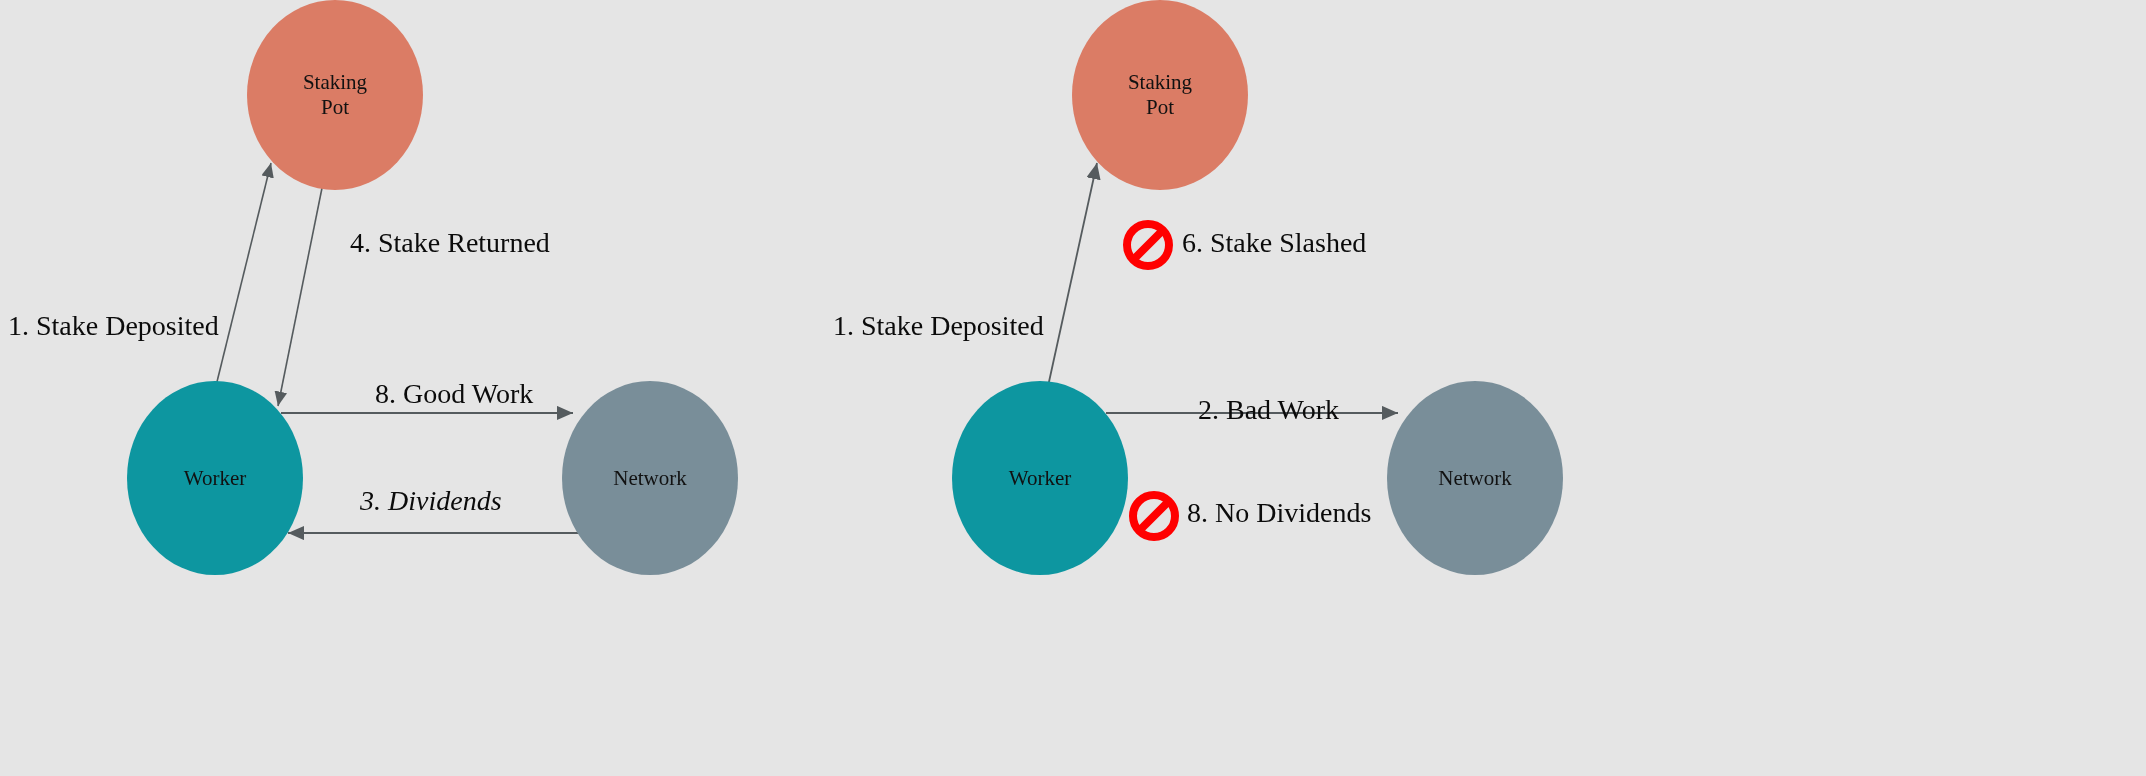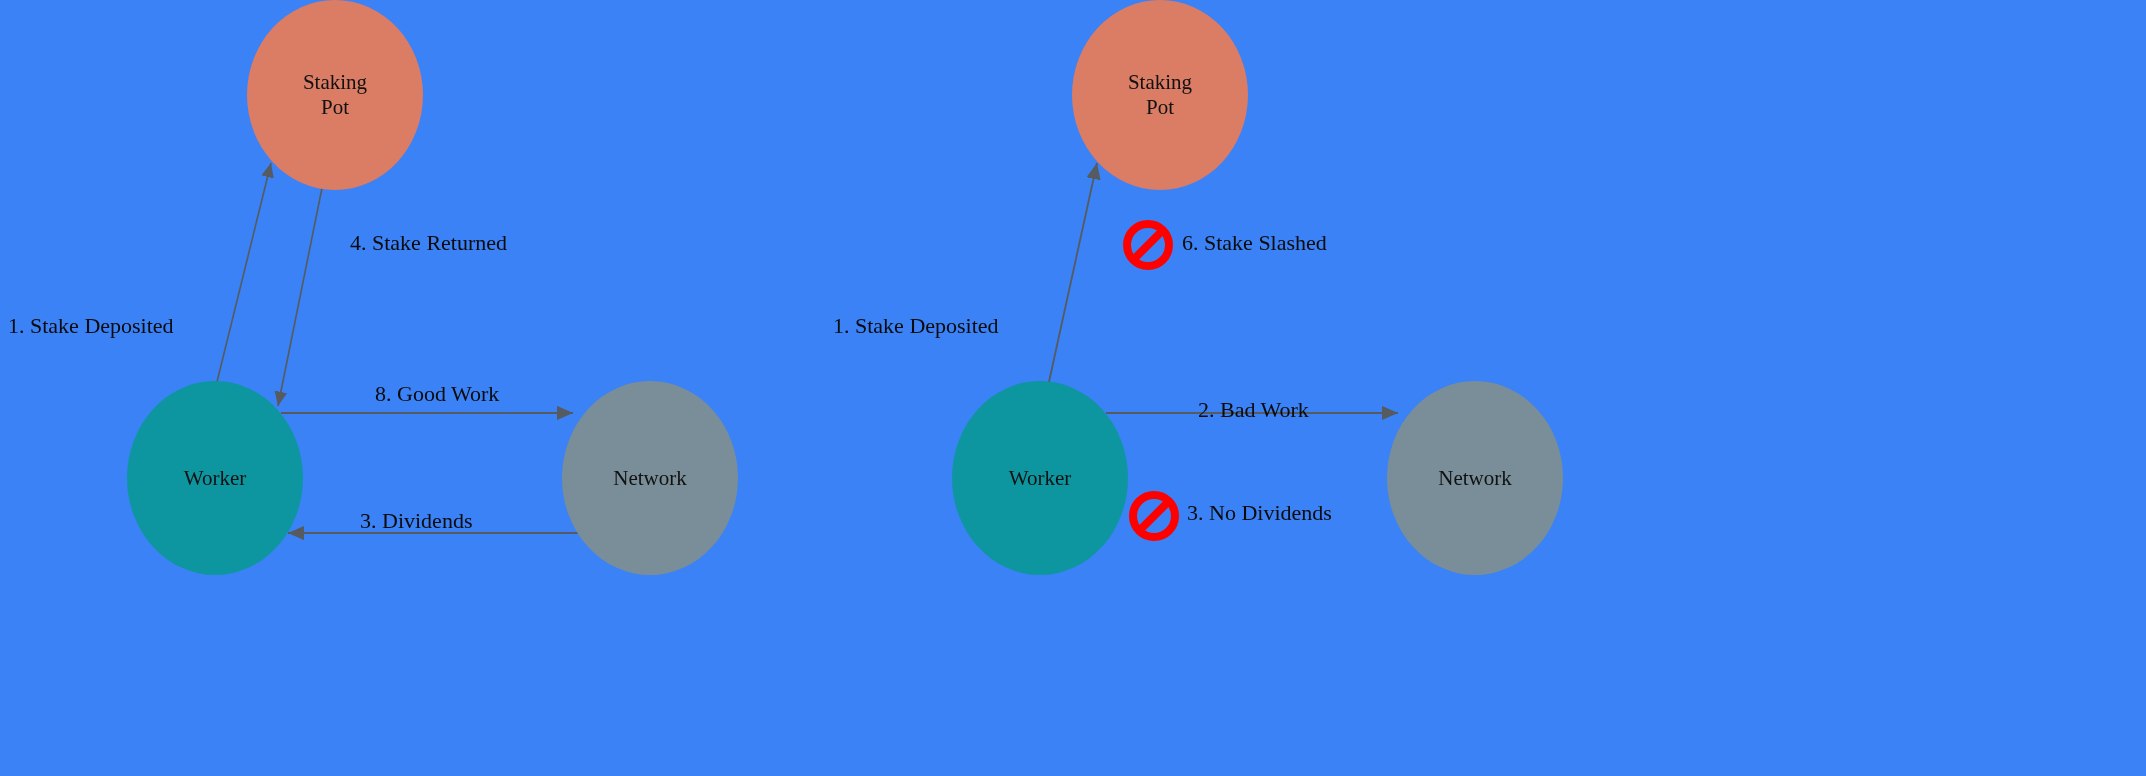--- a/index.html
+++ b/index.html
@@ -2,41 +2,41 @@
 <html><head>
 <meta charset="utf-8">
 <title>Staking Diagram</title>
 <style>
   html,body{margin:0;padding:0;background:#ffffff;}
   body{
     width:2146px;height:776px;
     font-family:"Liberation Serif","DejaVu Serif",serif;
     overflow:hidden;position:relative;
   }
-  #stage{position:relative;width:2146px;height:776px;background:#3b82f6;}
+  #stage{position:relative;width:2146px;height:776px;background:#e5e5e5;}
   .panel{position:absolute;top:0;height:776px;width:1073px;}
   #panel-good{left:0;}
   #panel-bad{left:825px;}
 
   svg.layer{position:absolute;left:0;top:0;width:1073px;height:776px;overflow:visible;}
 
   .node-label{
     position:absolute;
     color:#111111;
     font-size:21px;
     line-height:25px;
     text-align:center;
     white-space:pre-line;
     pointer-events:none;
     font-family:"Liberation Serif","DejaVu Serif",serif;
   }
   .edge-label{
     position:absolute;
     color:#0b0b0b;
-    font-size:22px;
+    font-size:28px;
     line-height:26px;
     white-space:nowrap;
     font-family:"Liberation Serif","DejaVu Serif",serif;
   }
   .ban-icon{
     position:absolute;
     width:52px;height:52px;
   }
 </style>
 </head>
@@ -66,21 +66,21 @@
     </svg>
 
     <div class="node-label" style="left:235px;top:70px;width:200px;">Staking
 Pot</div>
     <div class="node-label" style="left:115px;top:466px;width:200px;">Worker</div>
     <div class="node-label" style="left:550px;top:466px;width:200px;">Network</div>
 
     <div class="edge-label" style="left:8px;top:313px;">1. Stake Deposited</div>
     <div class="edge-label" style="left:350px;top:230px;">4. Stake Returned</div>
     <div class="edge-label" style="left:375px;top:381px;">8. Good Work</div>
-    <div class="edge-label" style="left:360px;top:508px;">3. Dividends</div>
+    <div class="edge-label" style="left:360px;top:488px;font-style:italic;">3. Dividends</div>
   </div>
 
   <div class="panel" id="panel-bad">
     <svg class="layer" viewBox="0 0 1073 776">
       <defs>
         <marker id="ah-b" markerWidth="11" markerHeight="11" refX="9" refY="4" orient="auto" markerUnits="strokeWidth">
           <path d="M0,0 L9,4 L0,8 z" fill="#555B5E"></path>
         </marker>
       </defs>
 
@@ -104,16 +104,16 @@
     </svg>
 
     <div class="node-label" style="left:235px;top:70px;width:200px;">Staking
 Pot</div>
     <div class="node-label" style="left:115px;top:466px;width:200px;">Worker</div>
     <div class="node-label" style="left:550px;top:466px;width:200px;">Network</div>
 
     <div class="edge-label" style="left:8px;top:313px;">1. Stake Deposited</div>
     <div class="edge-label" style="left:357px;top:230px;">6. Stake Slashed</div>
     <div class="edge-label" style="left:373px;top:397px;">2. Bad Work</div>
-    <div class="edge-label" style="left:362px;top:500px;">3. No Dividends</div>
+    <div class="edge-label" style="left:362px;top:500px;">8. No Dividends</div>
   </div>
 
 </div>
 
 </body></html>

